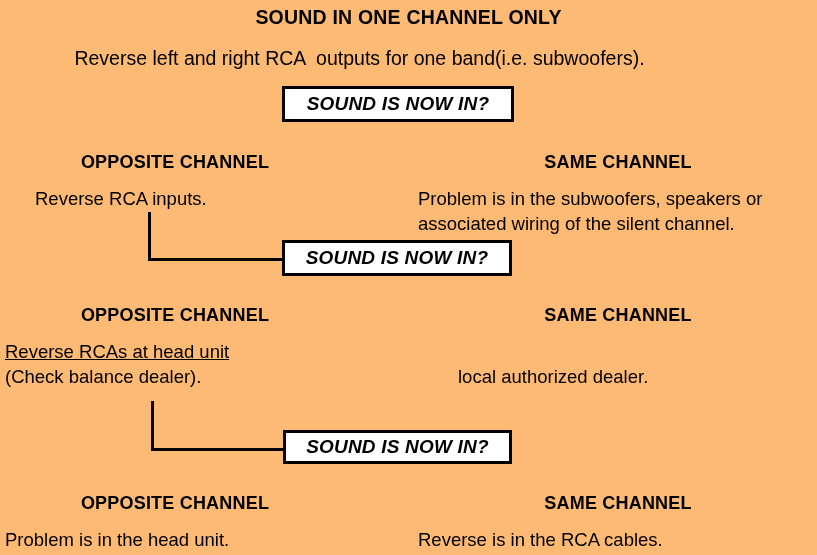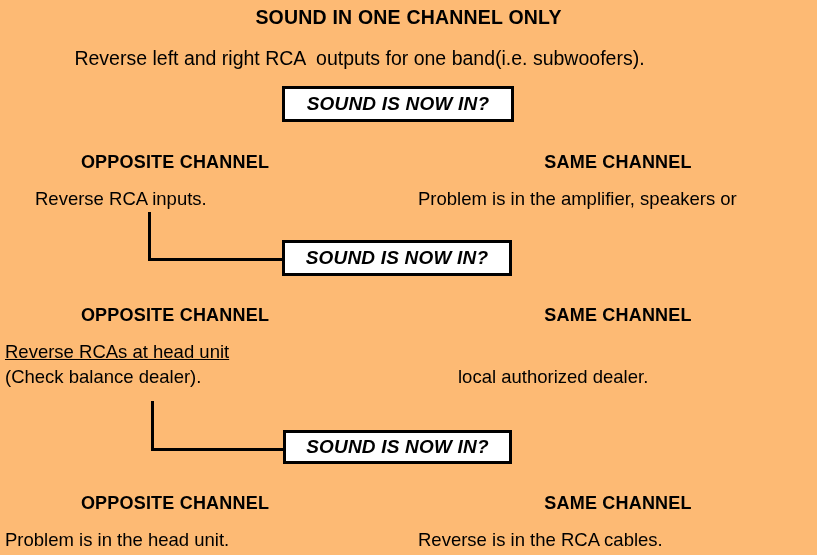--- a/index.html
+++ b/index.html
@@ -104,22 +104,23 @@
   <div class="decision-box" style="left:282px; top:86px; width:232px; height:36px;">
     <span class="box-label">SOUND IS NOW IN?</span>
   </div>
 
   <div class="abs heading col-left-head" style="top:152px;">OPPOSITE CHANNEL</div>
 
   <div class="abs body-text" style="left:5px; top:186px;margin-left:30px;">Reverse RCA inputs.</div>
 
   <div class="abs heading col-right-head" style="top:152px;">SAME CHANNEL</div>
 
-  <div class="abs body-text" style="left:418px; top:186px;">Problem is in the amplifier, speakers or</div>
+  <div class="abs body-text" style="left:418px; top:186px;">Problem is in the subwoofers, speakers or</div>
 
+  <div class="abs body-text" style="left:418px; top:211px;">associated wiring of the silent channel.</div>
 
   <div class="connector" style="left:148px; top:212px; width:137px; height:49px;">
     <div class="v-seg" style="height:46px;"></div>
     <div class="h-seg" style="top:46px; width:137px;"></div>
   </div>
 
   <div class="decision-box" style="left:282px; top:240px; width:230px; height:36px;">
     <span class="box-label">SOUND IS NOW IN?</span>
   </div>
 

